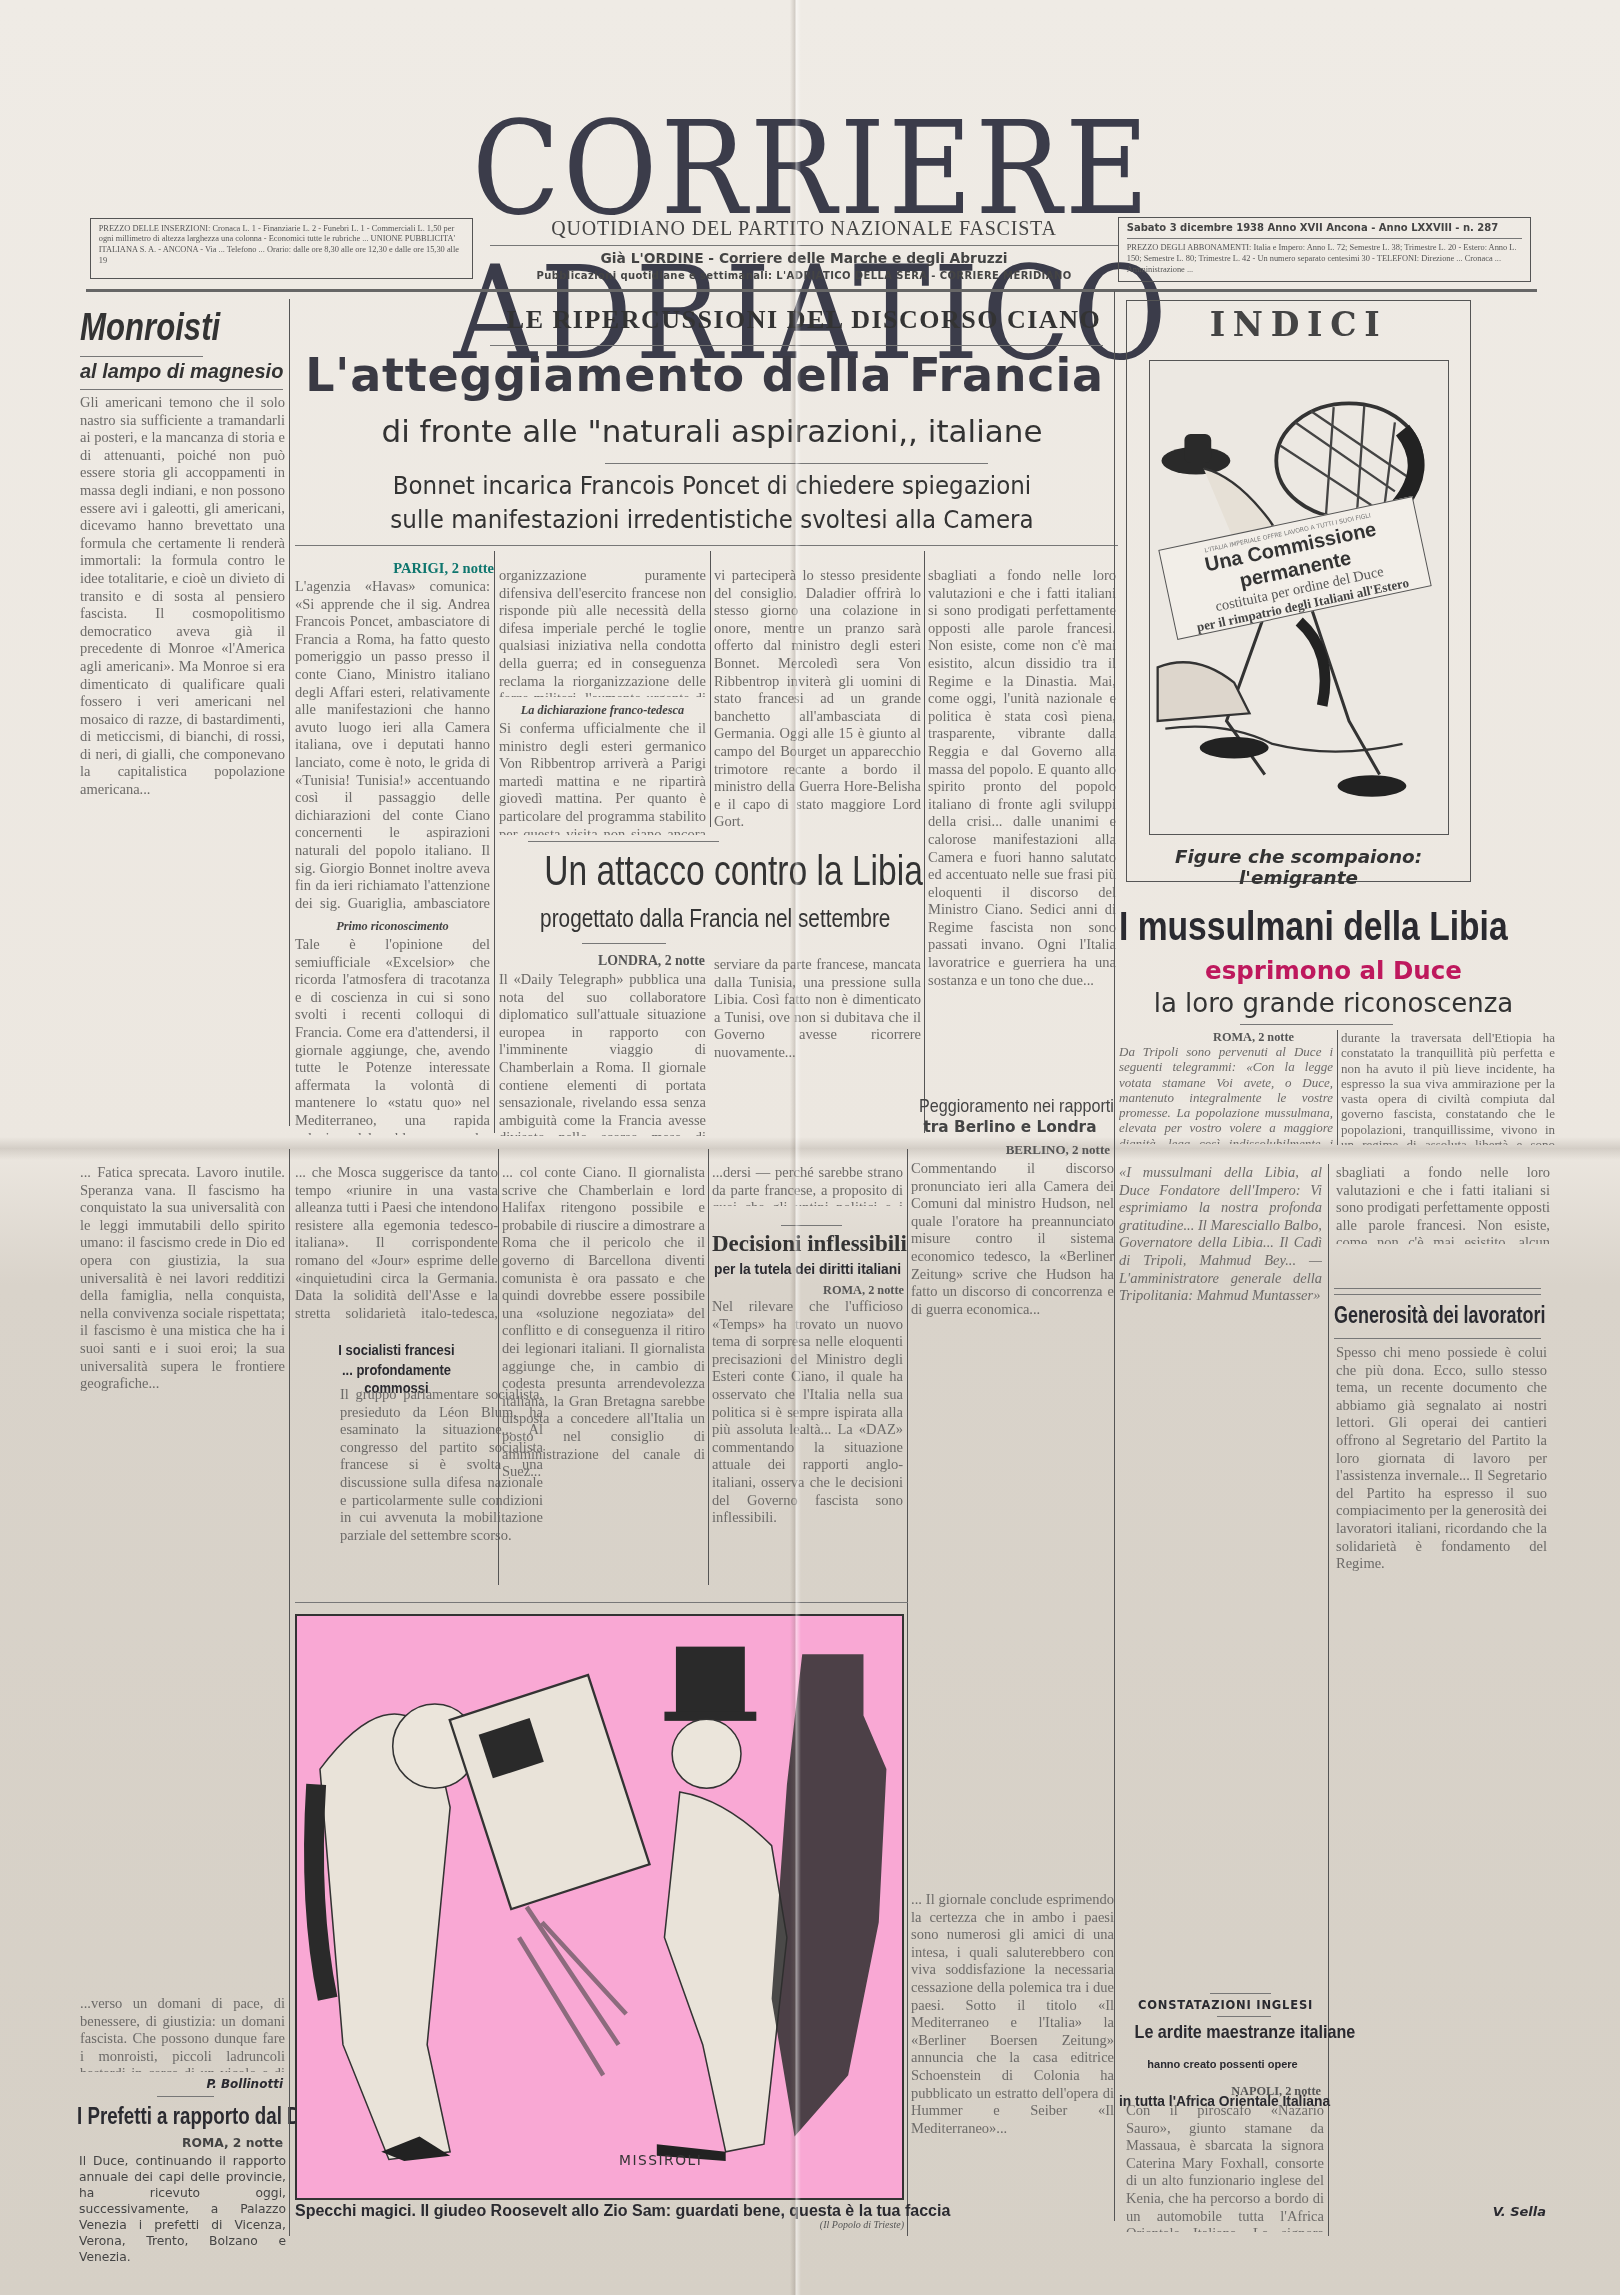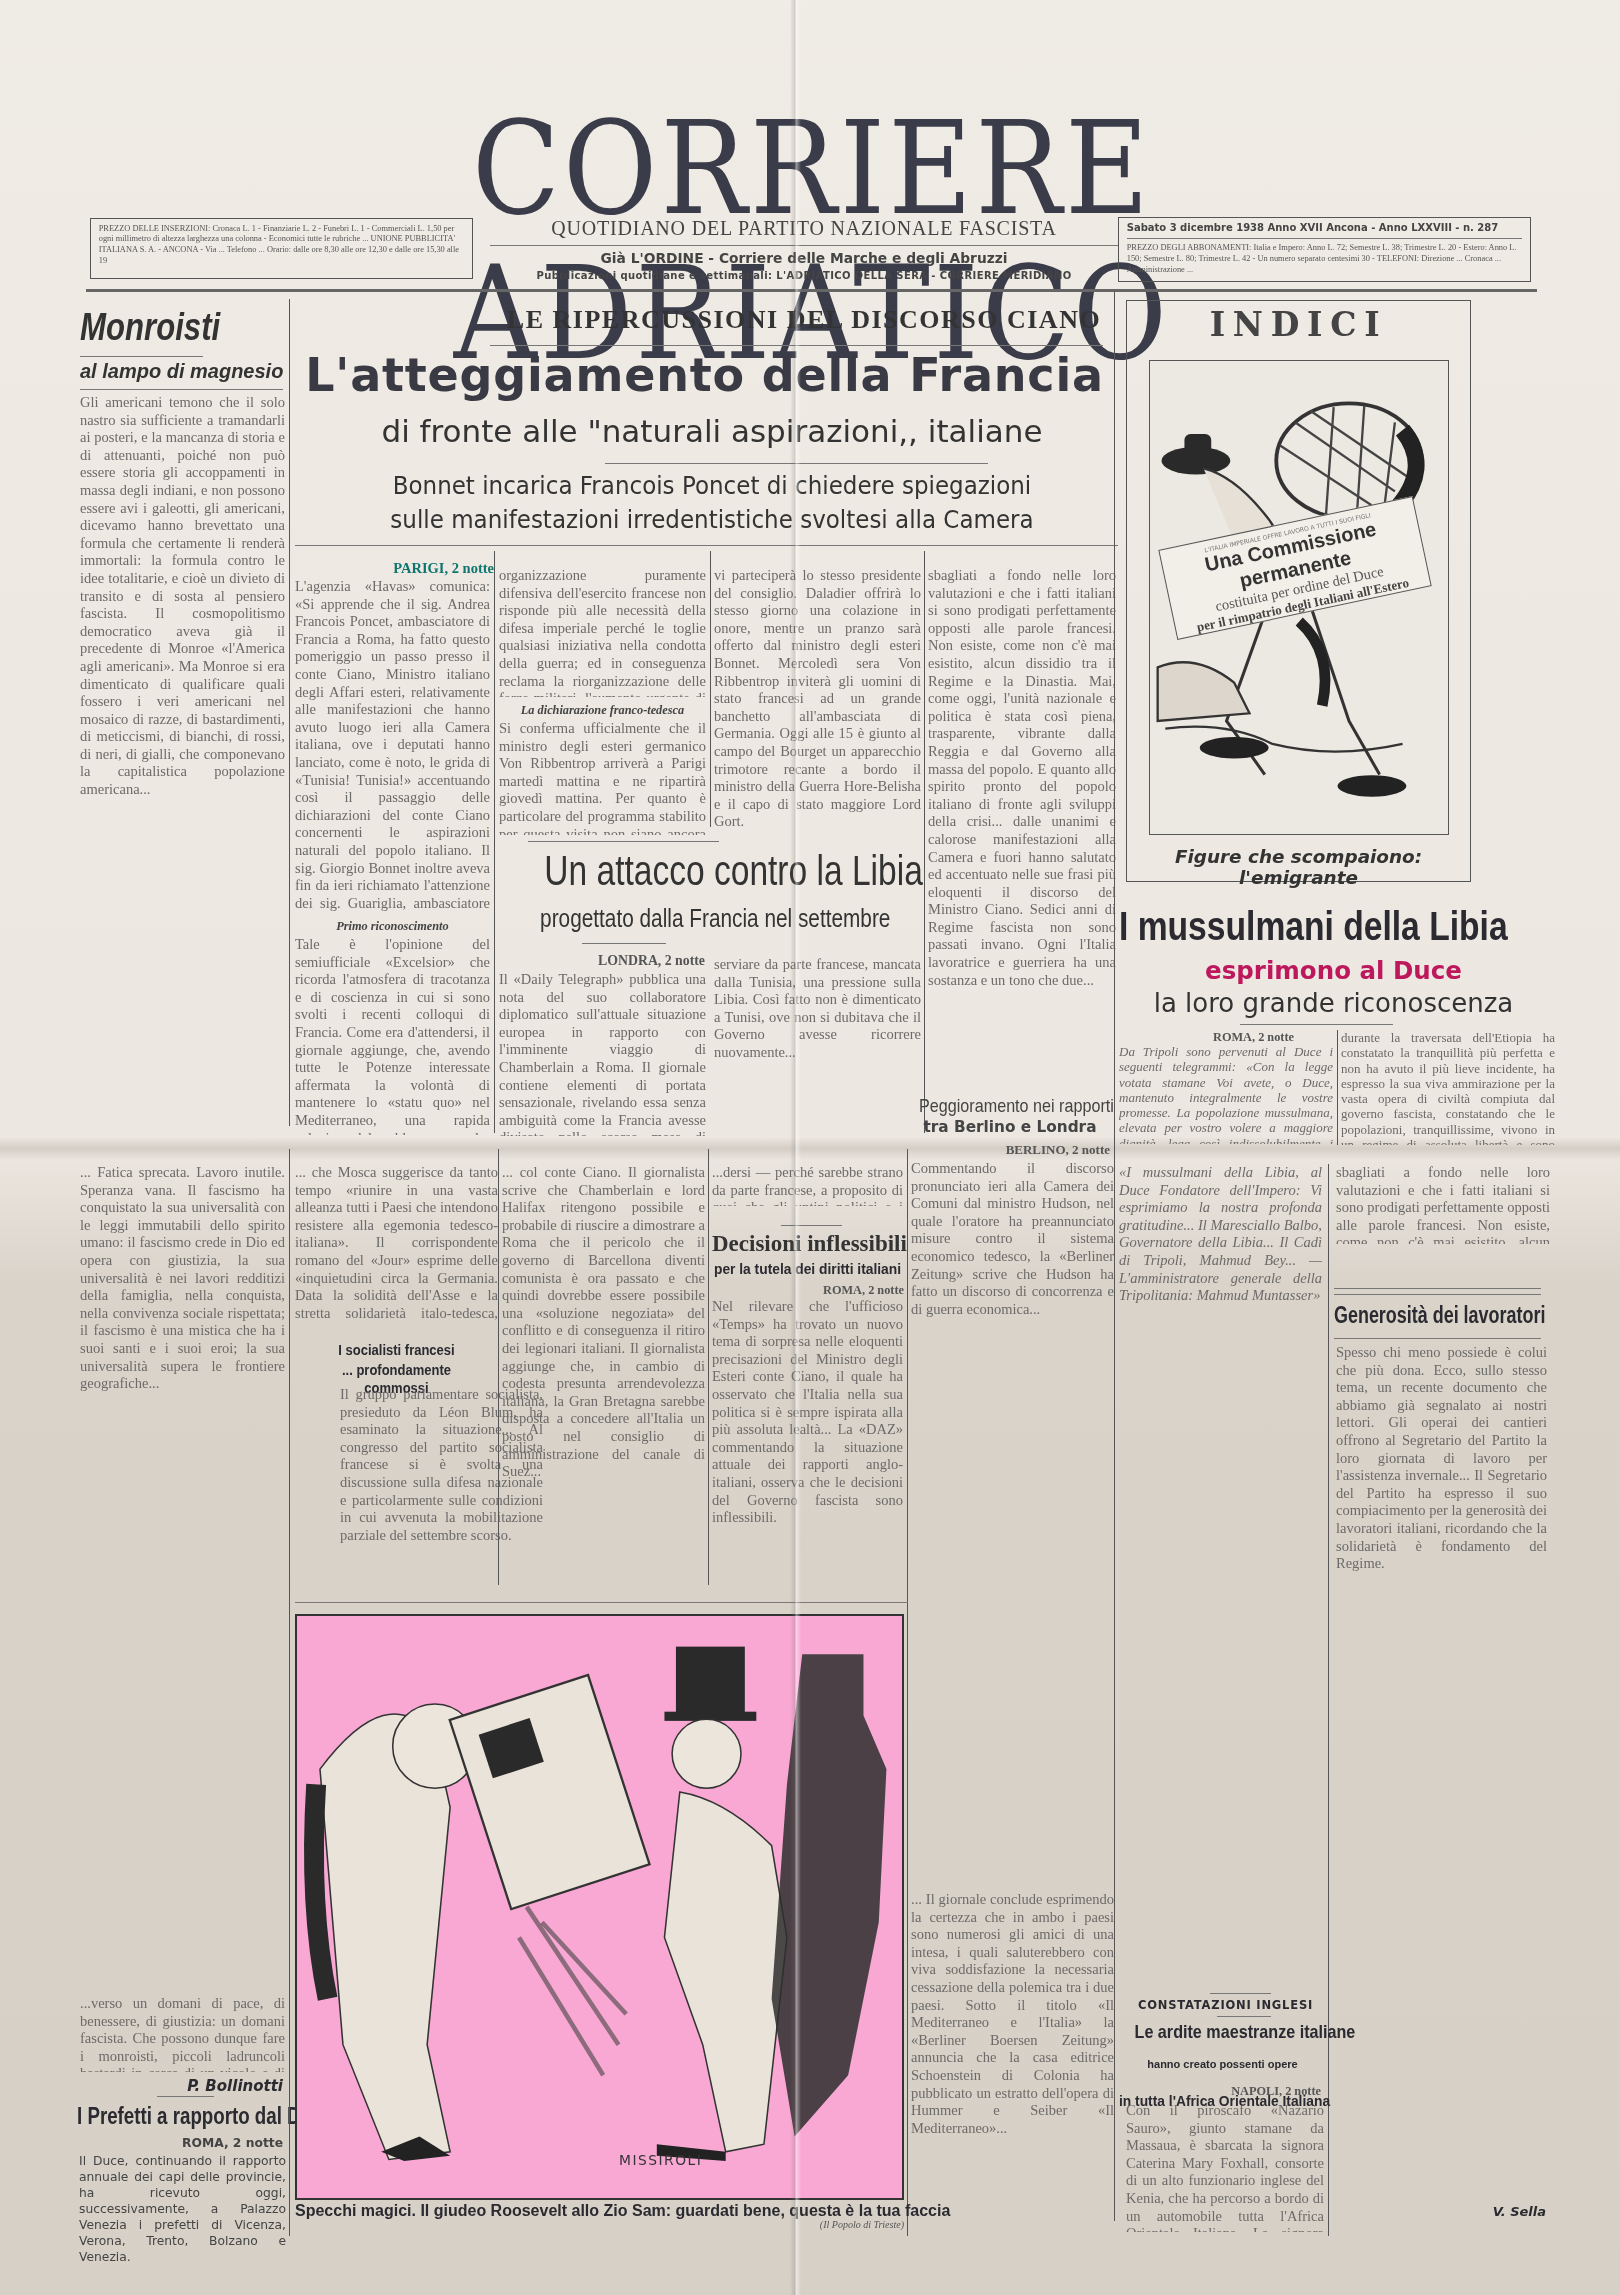--- a/index.html
+++ b/index.html
@@ -73,21 +73,21 @@
 
 <div class="vrule" style="left:289px; top:299px; height:827px;"></div>
 <div class="abs sans" style="left:80px; top:306px; width:207px; font-size:38px; font-style:italic; font-weight:bold; color:#333; font-family:'Liberation Sans', sans-serif; transform:scaleX(.82); transform-origin:left;">Monroisti</div>
 <div class="rule-thin" style="left:80px; top:356px; width:123px;"></div>
 <div class="abs" style="left:80px; top:360px; width:207px; font-size:20px; font-style:italic; font-weight:bold; font-family:'Liberation Sans', sans-serif; color:#333;">al lampo di magnesio</div>
 <div class="rule-thin" style="left:80px; top:389px; width:203px;"></div>
 <div class="abs body-text" style="left:80px; top:394px; width:205px; height:747px;">Gli americani temono che il solo nastro sia sufficiente a tramandarli ai posteri, e la mancanza di storia e di attenuanti, poiché non può essere storia gli accoppamenti in massa degli indiani, e non possono essere avi i galeotti, gli americani, dicevamo hanno brevettato una formula che certamente li renderà immortali: la formula contro le idee totalitarie, e cioè un divieto di transito e di sosta al pensiero fascista. Il cosmopolitismo democratico aveva già il precedente di Monroe «l'America agli americani». Ma Monroe si era dimenticato di qualificare quali fossero i veri americani nel mosaico di razze, di bastardimenti, di meticcismi, di bianchi, di rossi, di neri, di gialli, che componevano la capitalistica popolazione americana...</div>
 
 <div class="abs body-text" style="left:80px; top:1164px; width:205px; height:835px;">... Fatica sprecata. Lavoro inutile. Speranza vana. Il fascismo ha conquistato la sua universalità con le leggi immutabili dello spirito umano: il fascismo crede in Dio ed opera con giustizia, la sua universalità è nei lavori redditizi della famiglia, nella conquista, nella convivenza sociale rispettata; il fascismo è una mistica che ha i suoi santi e i suoi eroi; la sua universalità supera le frontiere geografiche...</div>
 <div class="abs body-text" style="left:80px; top:1995px; width:205px; height:77px;">...verso un domani di pace, di benessere, di giustizia: un domani fascista. Che possono dunque fare i monroisti, piccoli ladruncoli bastardi in cerca di un vicolo e di una borsa?</div>
-<div class="abs sans" style="left:115px; top:2077px; width:168px; text-align:right; font-size:15px; font-weight:bold; font-style:italic;">P. Bollinotti</div>
+<div class="abs sans" style="left:115px; top:2077px; width:168px; text-align:right; font-size:12px; font-weight:bold; font-style:italic;">P. Bollinotti</div>
 <div class="rule-thin" style="left:157px; top:2096px; width:57px;"></div>
 <div class="abs cond" style="left:77px; top:2102px; width:213px; font-size:24px; font-weight:bold; transform:scaleX(.78); transform-origin:left; white-space:nowrap;">I Prefetti a rapporto dal Duce</div>
 <div class="abs sans" style="left:176px; top:2136px; width:107px; text-align:right; font-size:12.3px; font-weight:bold; color:#444;">ROMA, 2 notte</div>
 <div class="abs sans" style="left:79px; top:2153px; width:207px; font-size:12.3px; line-height:16px; color:#444; text-align:justify;">Il Duce, continuando il rapporto annuale dei capi delle provincie, ha ricevuto oggi, successivamente, a Palazzo Venezia i prefetti di Vicenza, Verona, Trento, Bolzano e Venezia.</div>
 
 <div class="abs h-center" style="left:490px; top:305px; width:628px; font-size:26px; letter-spacing:1.5px; color:#333; font-weight:bold;">LE RIPERCUSSIONI DEL DISCORSO CIANO</div>
 <div class="rule-thin" style="left:490px; top:345px; width:613px;"></div>
 <div class="abs sans h-center" style="left:291px; top:348px; width:827px; font-size:46px; font-weight:bold; color:#3a3a44; white-space:nowrap; letter-spacing:0.8px;">L'atteggiamento della Francia</div>
 <div class="abs sans h-center" style="left:306px; top:413px; width:812px; font-size:31px; color:#333; white-space:nowrap;">di fronte alle "naturali aspirazioni,, italiane</div>
 <div class="rule-thin" style="left:605px; top:463px; width:383px;"></div>

